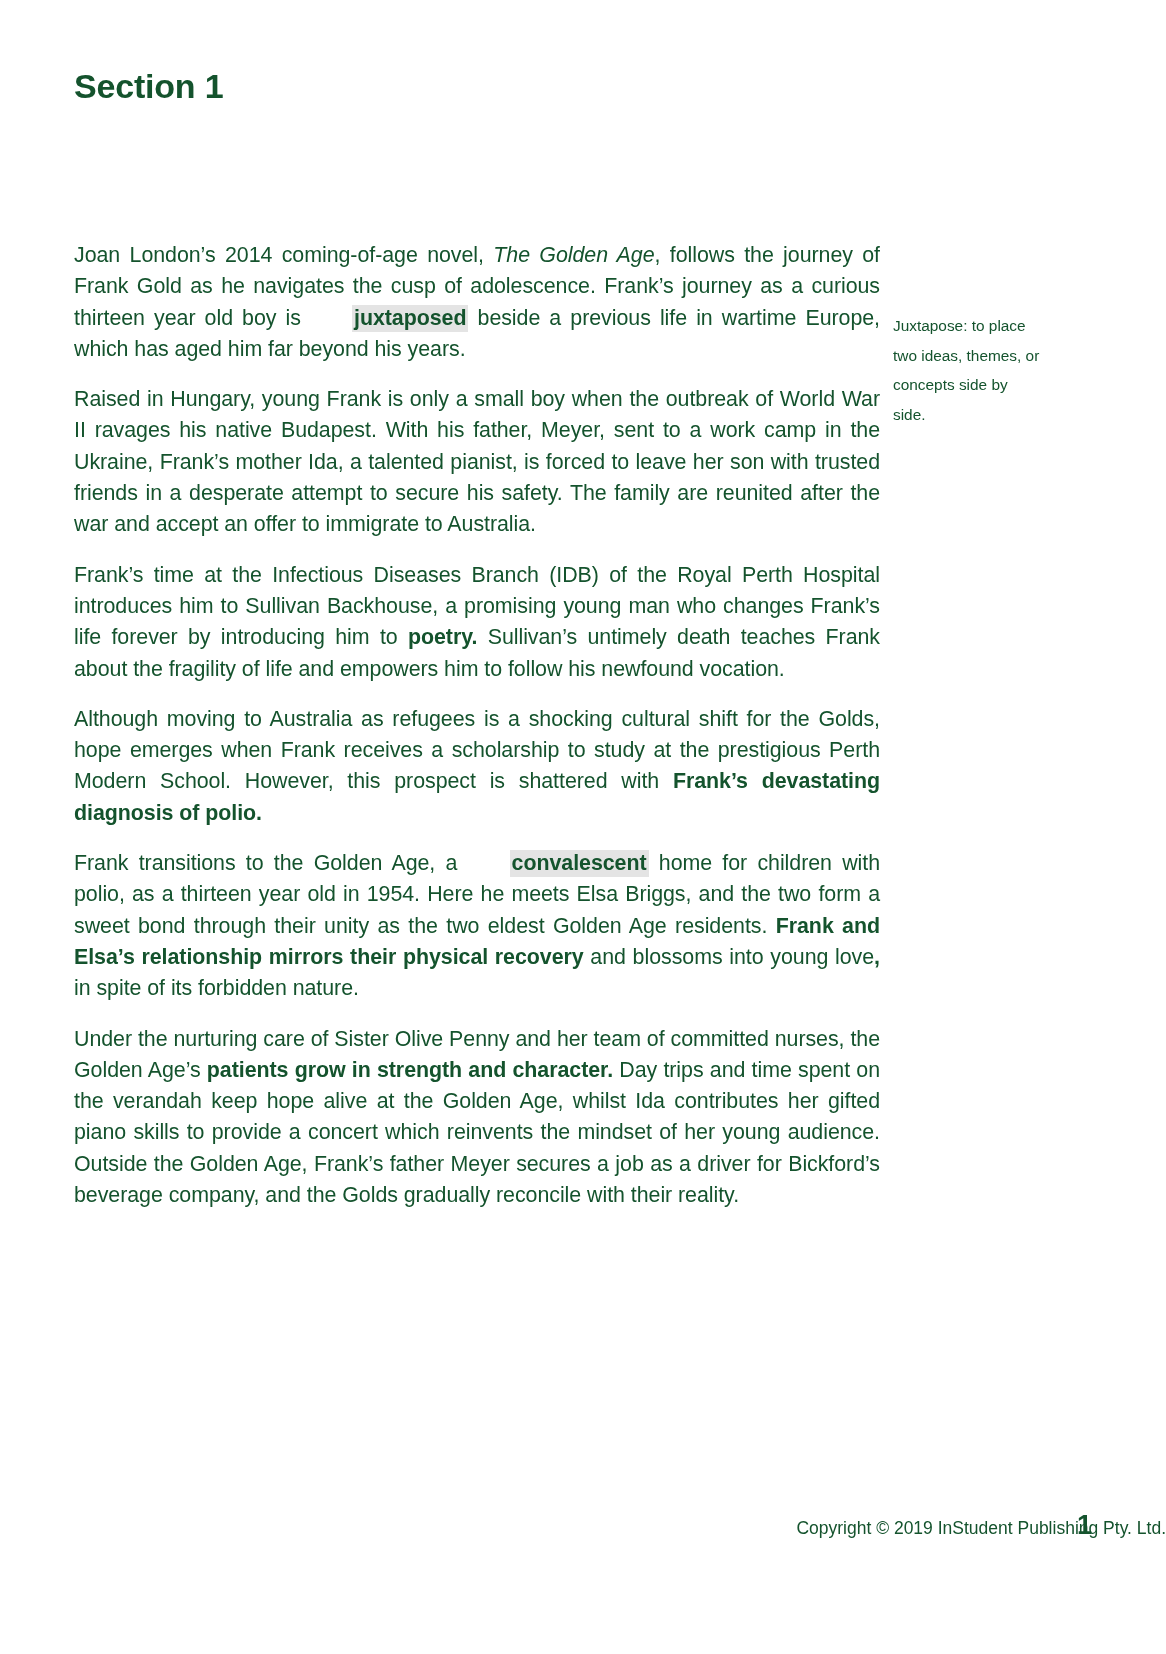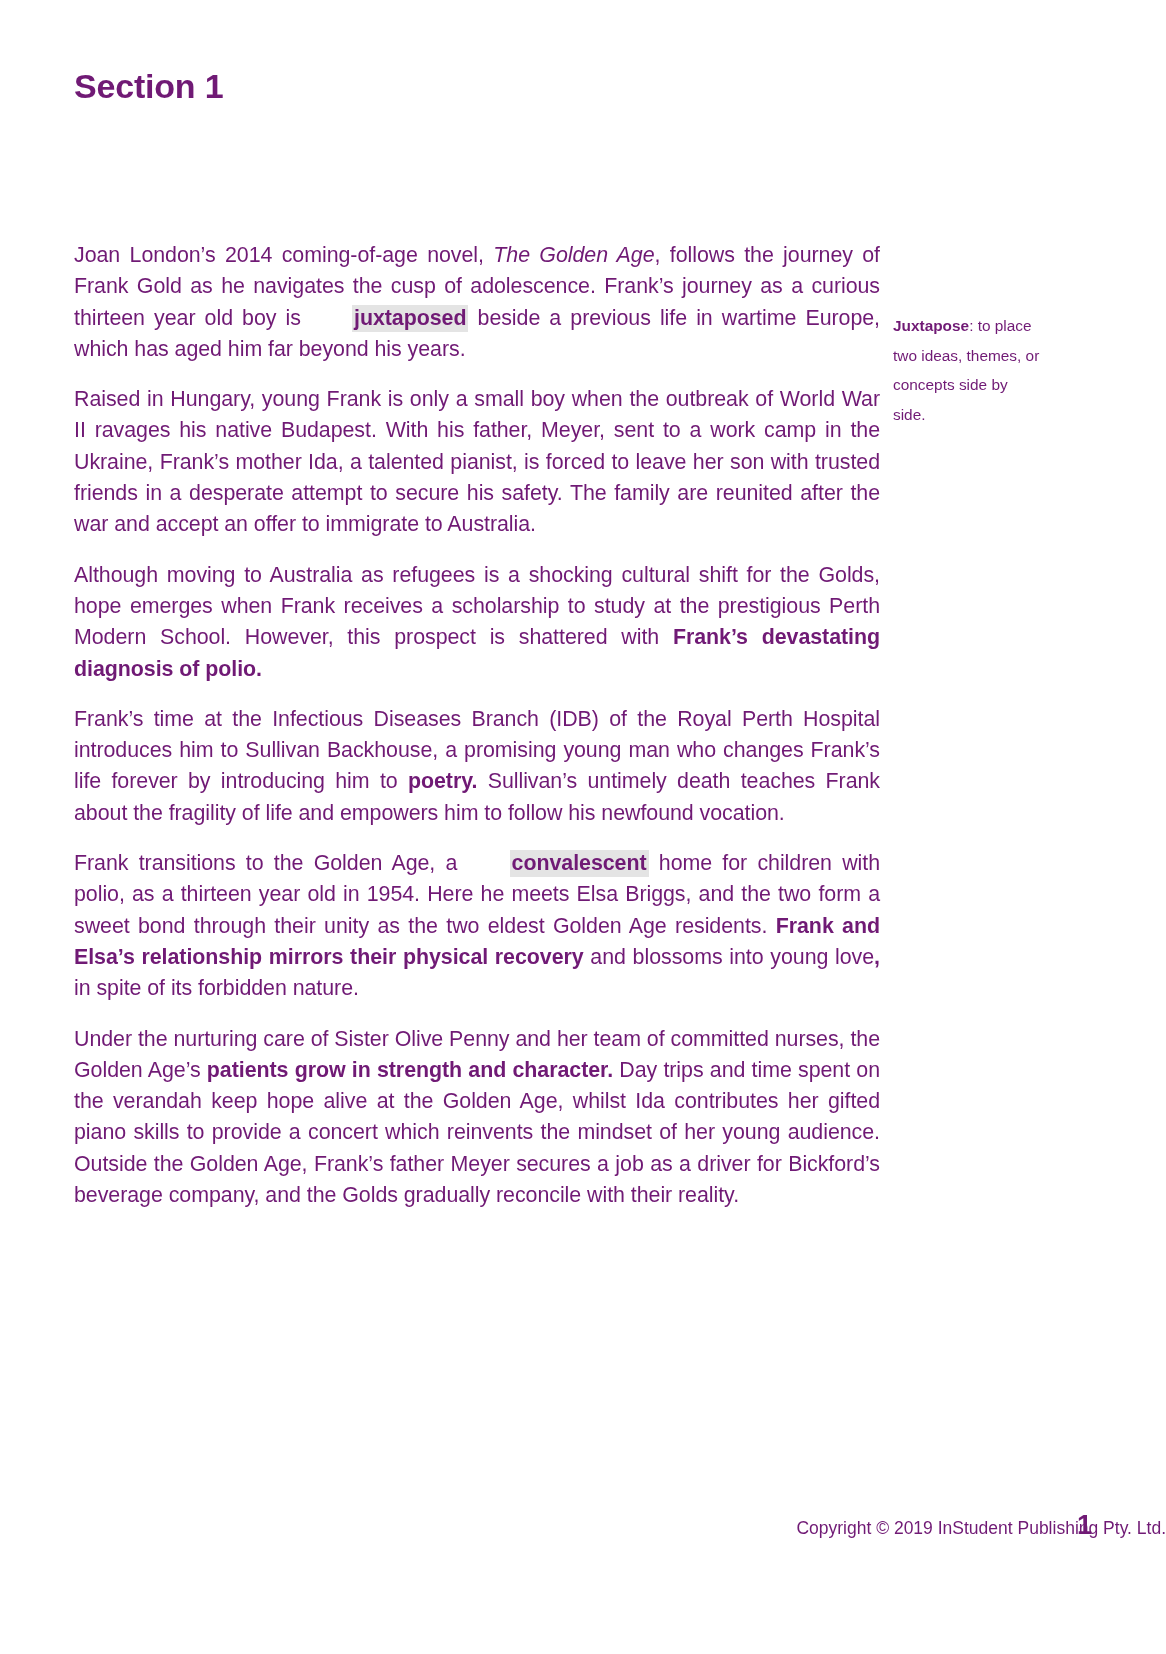--- a/index.html
+++ b/index.html
@@ -6,21 +6,21 @@
     margin: 0;
     padding: 0;
     background: #ffffff;
   }
   .page {
     position: relative;
     width: 1166px;
     height: 1654px;
     background: #ffffff;
     font-family: "Liberation Sans", sans-serif;
-    color: #701a75;
+    color: #14532d;
     overflow: hidden;
     box-sizing: border-box;
   }
 
   
   .section-label {
     position: absolute;
     left: 74px;
     top: 68px;
     font-size: 34px;
@@ -66,21 +66,21 @@
 
   
   .margin-note {
     position: absolute;
     left: 893px;
     width: 150px;
     font-size: 15.4px;
     line-height: 29.5px;
     text-align: left;
   }
-  .margin-note .term { font-weight: bold; margin-top: 36px; }
+  .margin-note .term { font-weight: normal; margin-top: 36px; }
   #note-juxtapose { top: 311px; }
   #note-convalescent { top: 898px; }
 
   
   .footer {
     position: absolute;
     left: 0;
     right: 0;
     top: 1516px;
     height: 30px;
@@ -109,23 +109,23 @@
 <div class="page">
 
   <div class="section-label">Section 1</div>
 
   <div class="body-col">
 
     <p class="para"><span>Joan London’s 2014 coming-of-age novel, </span><i>The Golden Age</i><span>, follows the journey of Frank Gold as he navigates the cusp of adolescence. Frank’s journey as a curious thirteen year old boy is </span><span class="hl">juxtaposed</span><span> beside a previous life in wartime Europe, which has aged him far beyond his years.</span></p>
 
     <p class="para"><span>Raised in Hungary, young Frank is only a small boy when the outbreak of World War II ravages his native Budapest.  With his father, Meyer, sent to a work camp in the Ukraine, Frank’s mother Ida, a talented pianist, is forced to leave her son with trusted friends in a desperate attempt to secure his safety.  The family are reunited after the war and accept an offer to immigrate to Australia.</span></p>
 
+    <p class="para"><span>Frank’s time at the Infectious Diseases Branch (IDB) of the Royal Perth Hospital introduces him to Sullivan Backhouse, a promising young man who changes Frank’s life forever by introducing him to </span><b>poetry.</b><span>  Sullivan’s untimely death teaches Frank about the fragility of life and empowers him to follow his newfound vocation.</span></p>
+
     <p class="para"><span>Although moving to Australia as refugees is a shocking cultural shift for the Golds, hope emerges when Frank receives a scholarship to study at the prestigious Perth Modern School.  However, this prospect is shattered with </span><b>Frank’s devastating diagnosis of polio.</b></p>
-
-    <p class="para"><span>Frank’s time at the Infectious Diseases Branch (IDB) of the Royal Perth Hospital introduces him to Sullivan Backhouse, a promising young man who changes Frank’s life forever by introducing him to </span><b>poetry.</b><span>  Sullivan’s untimely death teaches Frank about the fragility of life and empowers him to follow his newfound vocation.</span></p>
 
     <p class="para"><span>Frank transitions to the Golden Age, a </span><span class="hl">convalescent</span><span> home for children with polio, as a thirteen year old in 1954.  Here he meets Elsa Briggs, and the two form a sweet bond through their unity as the two eldest Golden Age residents.  </span><b>Frank and Elsa’s relationship mirrors their physical recovery</b><span> and blossoms into young love</span><b>,</b><span> in spite of its forbidden nature.</span></p>
 
     <p class="para"><span>Under the nurturing care of Sister Olive Penny and her team of committed nurses, the Golden Age’s </span><b>patients grow in strength and character.</b><span>  Day trips and time spent on the verandah keep hope alive at the Golden Age, whilst Ida contributes her gifted piano skills to provide a concert which reinvents the mindset of her young audience. Outside the Golden Age, Frank’s father Meyer secures a job as a driver for Bickford’s beverage company, and the Golds gradually reconcile with their reality.</span></p>
 
   </div>
 
   <div class="margin-note" id="note-juxtapose"><span class="term">Juxtapose</span><span>: to place two ideas, themes, or concepts side by side.</span></div>
 
 

